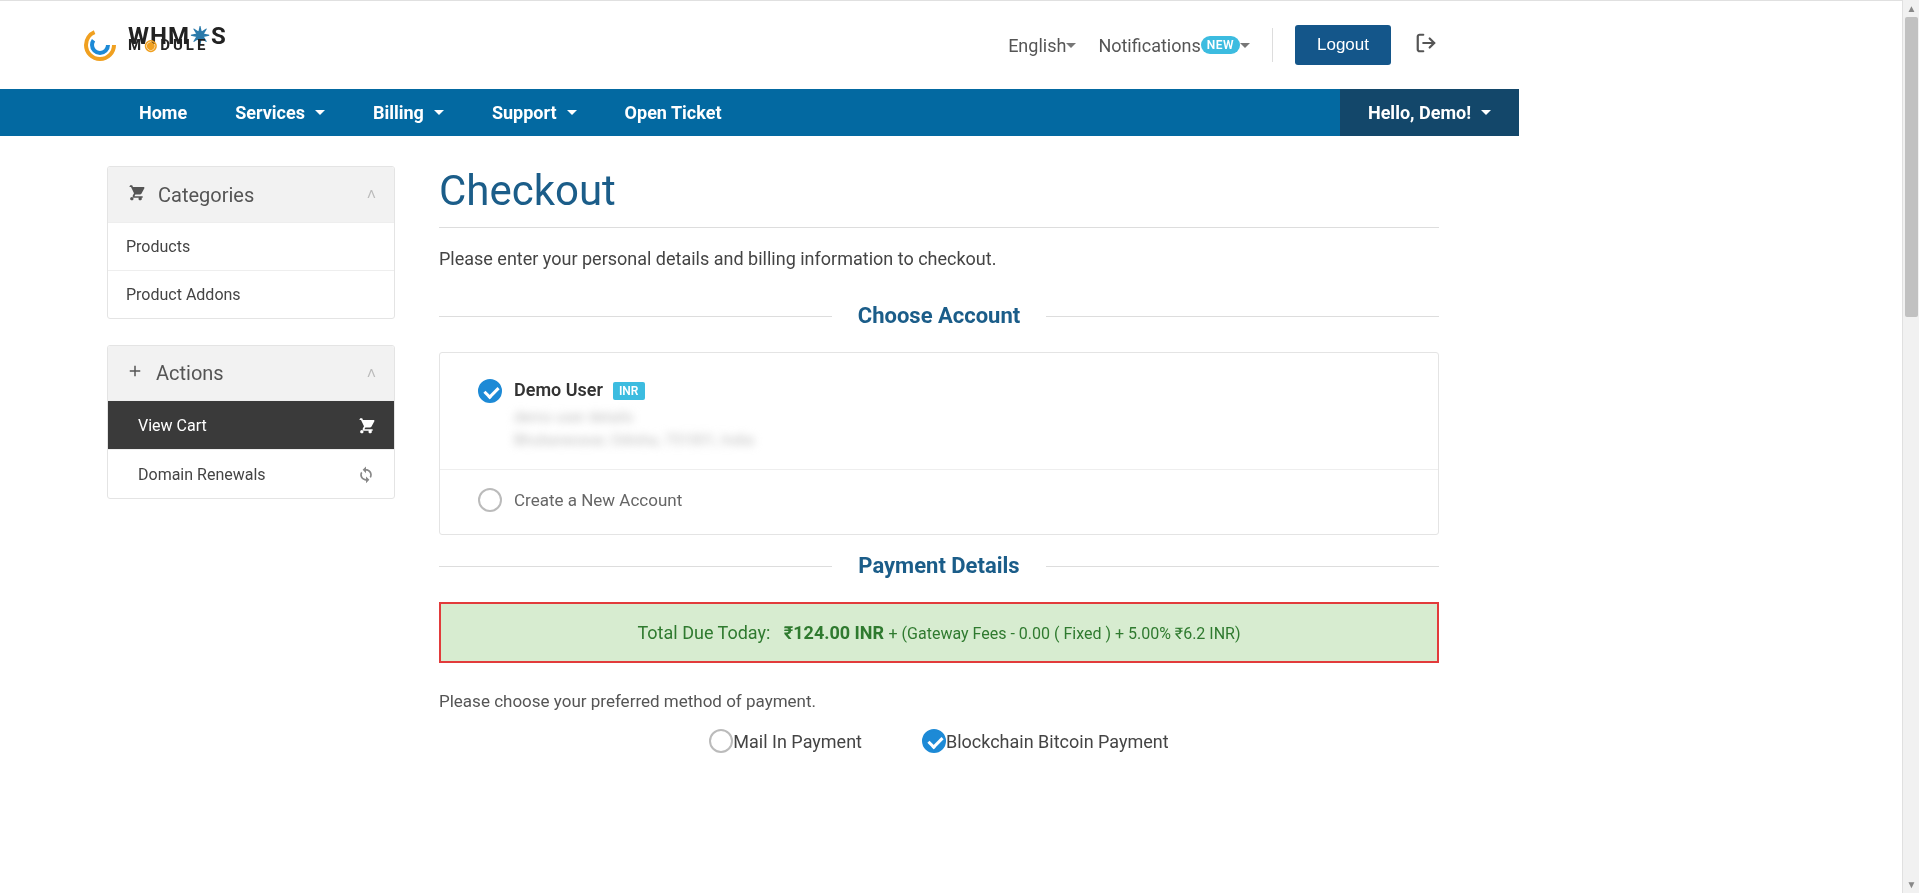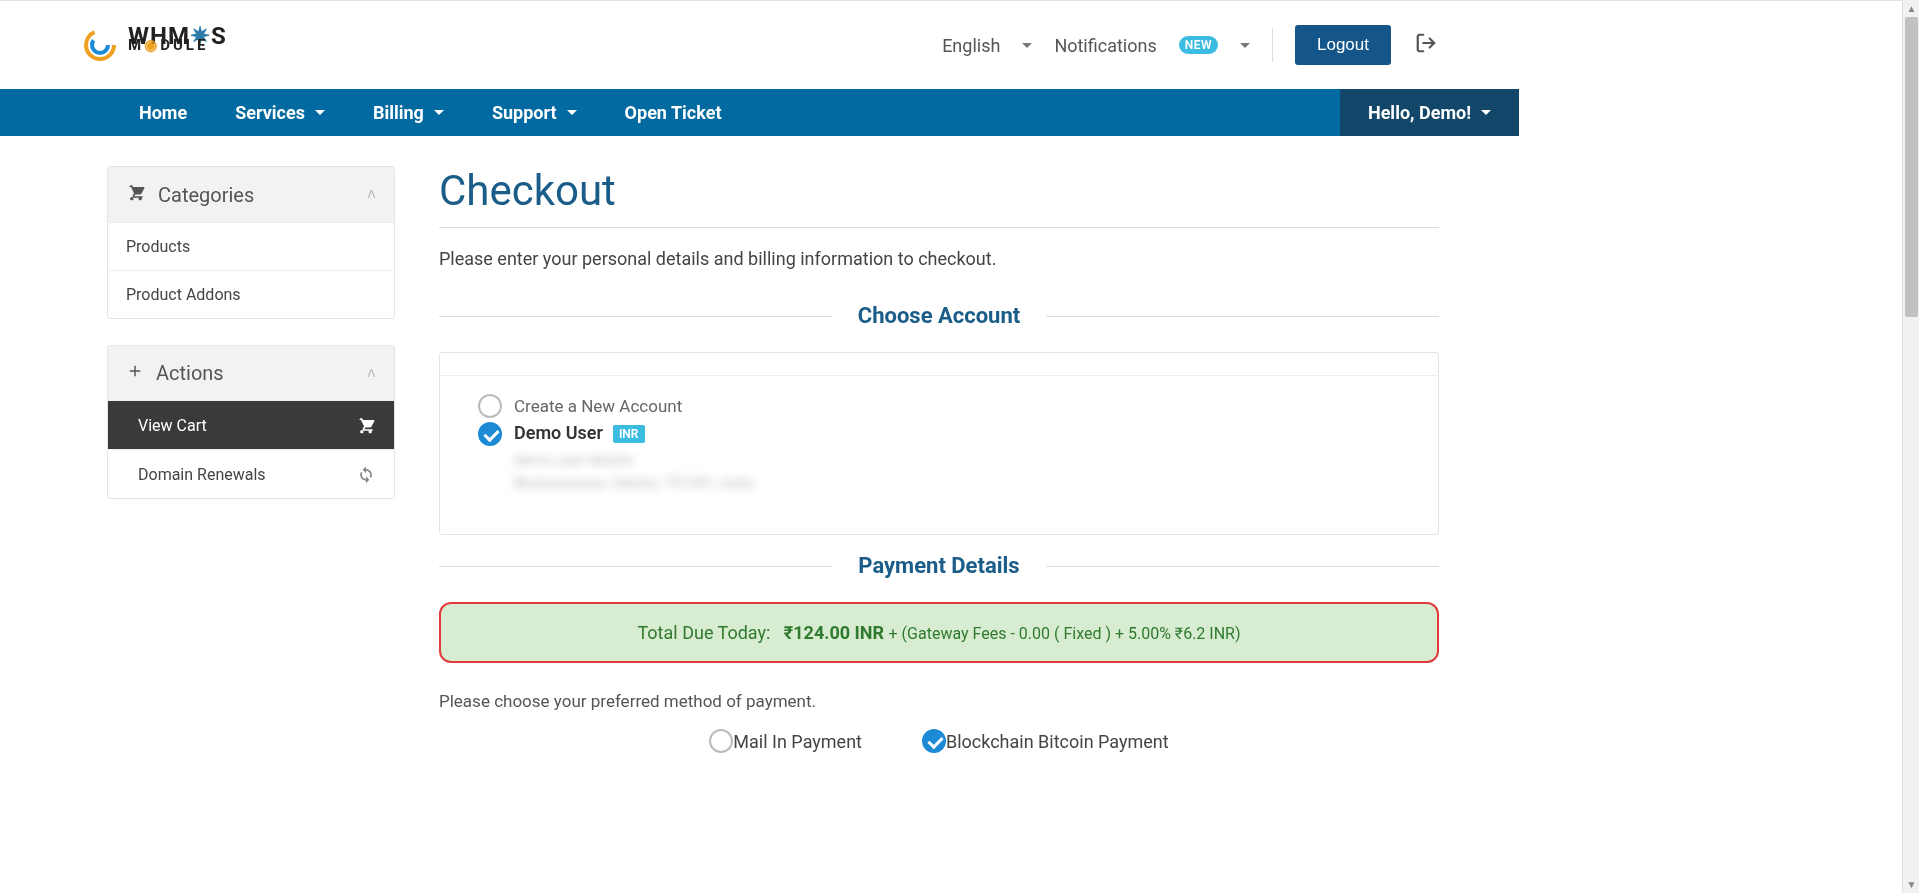--- a/index.html
+++ b/index.html
@@ -72,21 +72,21 @@
     margin-left: auto;
     display: flex;
     align-items: center;
     gap: 22px;
   }
   .hdr-link {
     color: #555;
     font-size: 18px;
     display: inline-flex;
     align-items: center;
-    gap: 22px;
+    gap: 0;
     cursor: pointer;
   }
   .caret-down {
     display:inline-block;
     width:0;height:0;
     border-left:5px solid transparent;
     border-right:5px solid transparent;
     border-top:5px solid #777;
   }
   .badge-new {
@@ -293,21 +293,21 @@
   }
 
   .alert-total {
     margin-top: 22px;
     border: 2px solid #e23b3b;
     background: #d7ecd0;
     color:#2f7a2f;
     text-align:center;
     padding: 18px 12px;
     font-size: 18px;
-    border-radius:12px;
+    border-radius:0;
   }
   .alert-total b { font-weight:700; }
   .alert-total .fees { font-size:16px; }
 
   .pay-instr { margin-top: 28px; font-size:17px; color:#555; }
 
   .pay-opts {
     display:flex;
     justify-content:center;
     gap: 60px;
@@ -445,35 +445,35 @@
     <div class="main">
       <h1 class="page-title">Checkout</h1>
       <hr class="hr">
       <p class="subline">Please enter your personal details and billing information to checkout.</p>
 
       <div class="section-divider">
         <span>Choose Account</span>
       </div>
 
       <div class="card">
-        <div class="acct-row new">
-          <span class="radio-circle"></span>
-          <span>Create a New Account</span>
-        </div>
         <div class="acct-row">
           <span class="radio-circle checked"></span>
           <div>
             <span class="acct-name">Demo User</span>
             <span class="cur-badge">INR</span>
             <div class="acct-blur">
               <div>demo user details</div>
               <div>Bhubaneswar, Odisha, 751001, India</div>
             </div>
           </div>
         </div>
+        <div class="acct-row new">
+          <span class="radio-circle"></span>
+          <span>Create a New Account</span>
+        </div>
       </div>
 
       <div class="section-divider">
         <span>Payment Details</span>
       </div>
 
       <div class="alert-total">
         <span>Total Due Today:</span>&nbsp;&nbsp;
         <b>₹124.00 INR</b>
         <span class="fees">+ (Gateway Fees - 0.00 ( Fixed ) + 5.00% ₹6.2 INR)</span>

